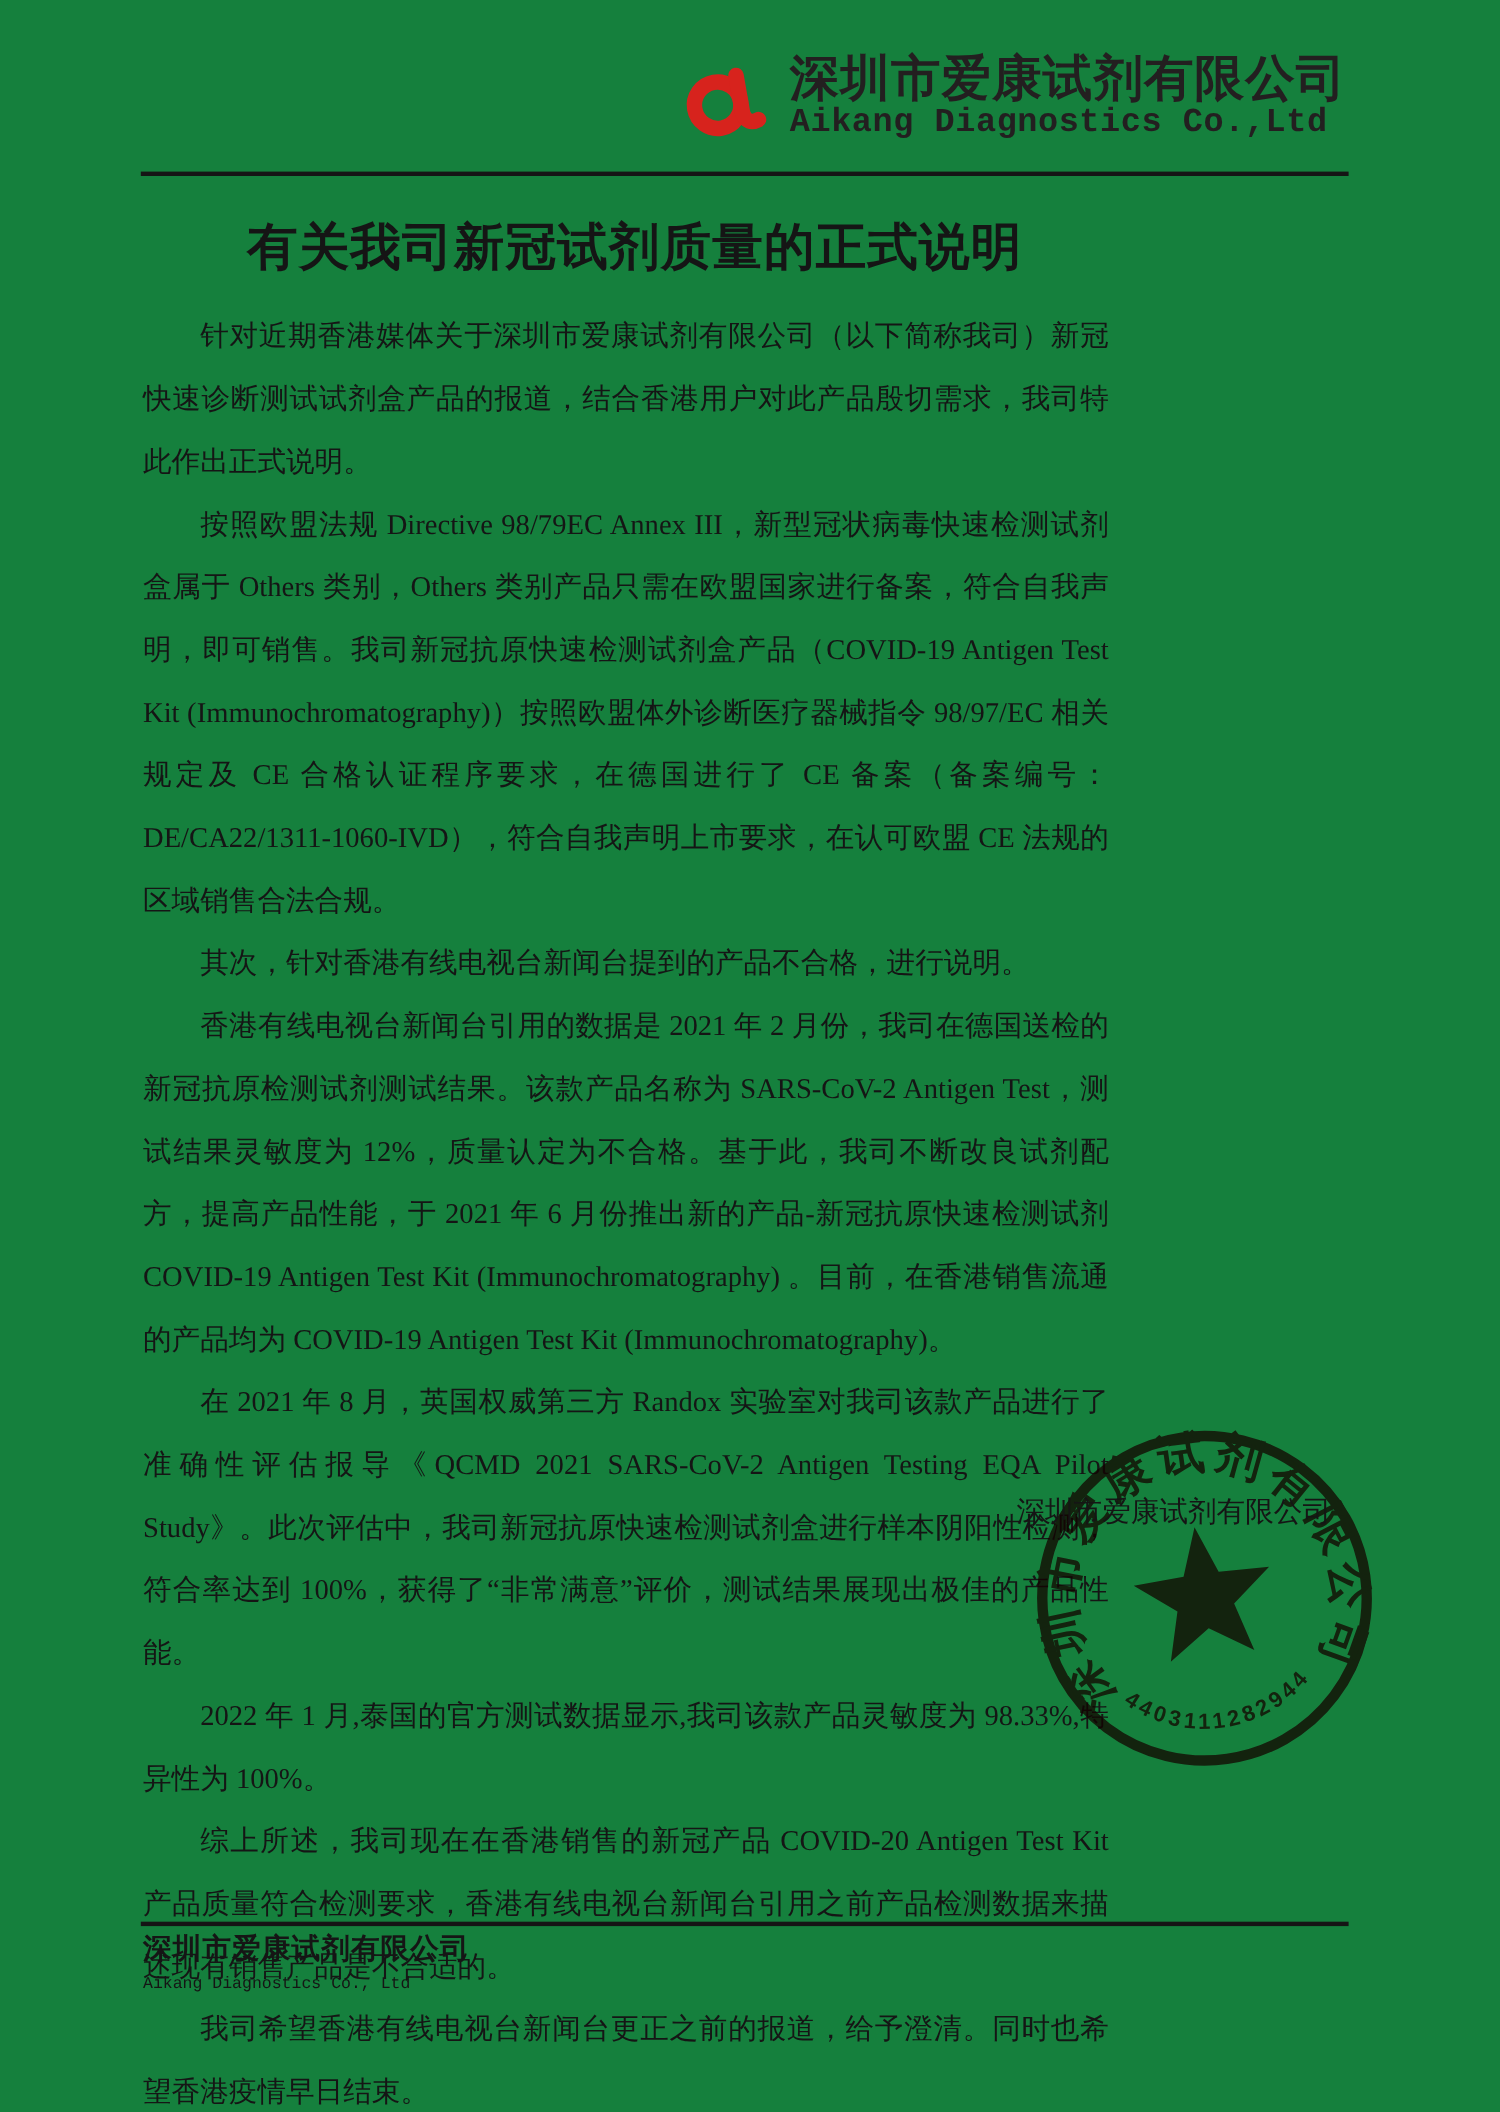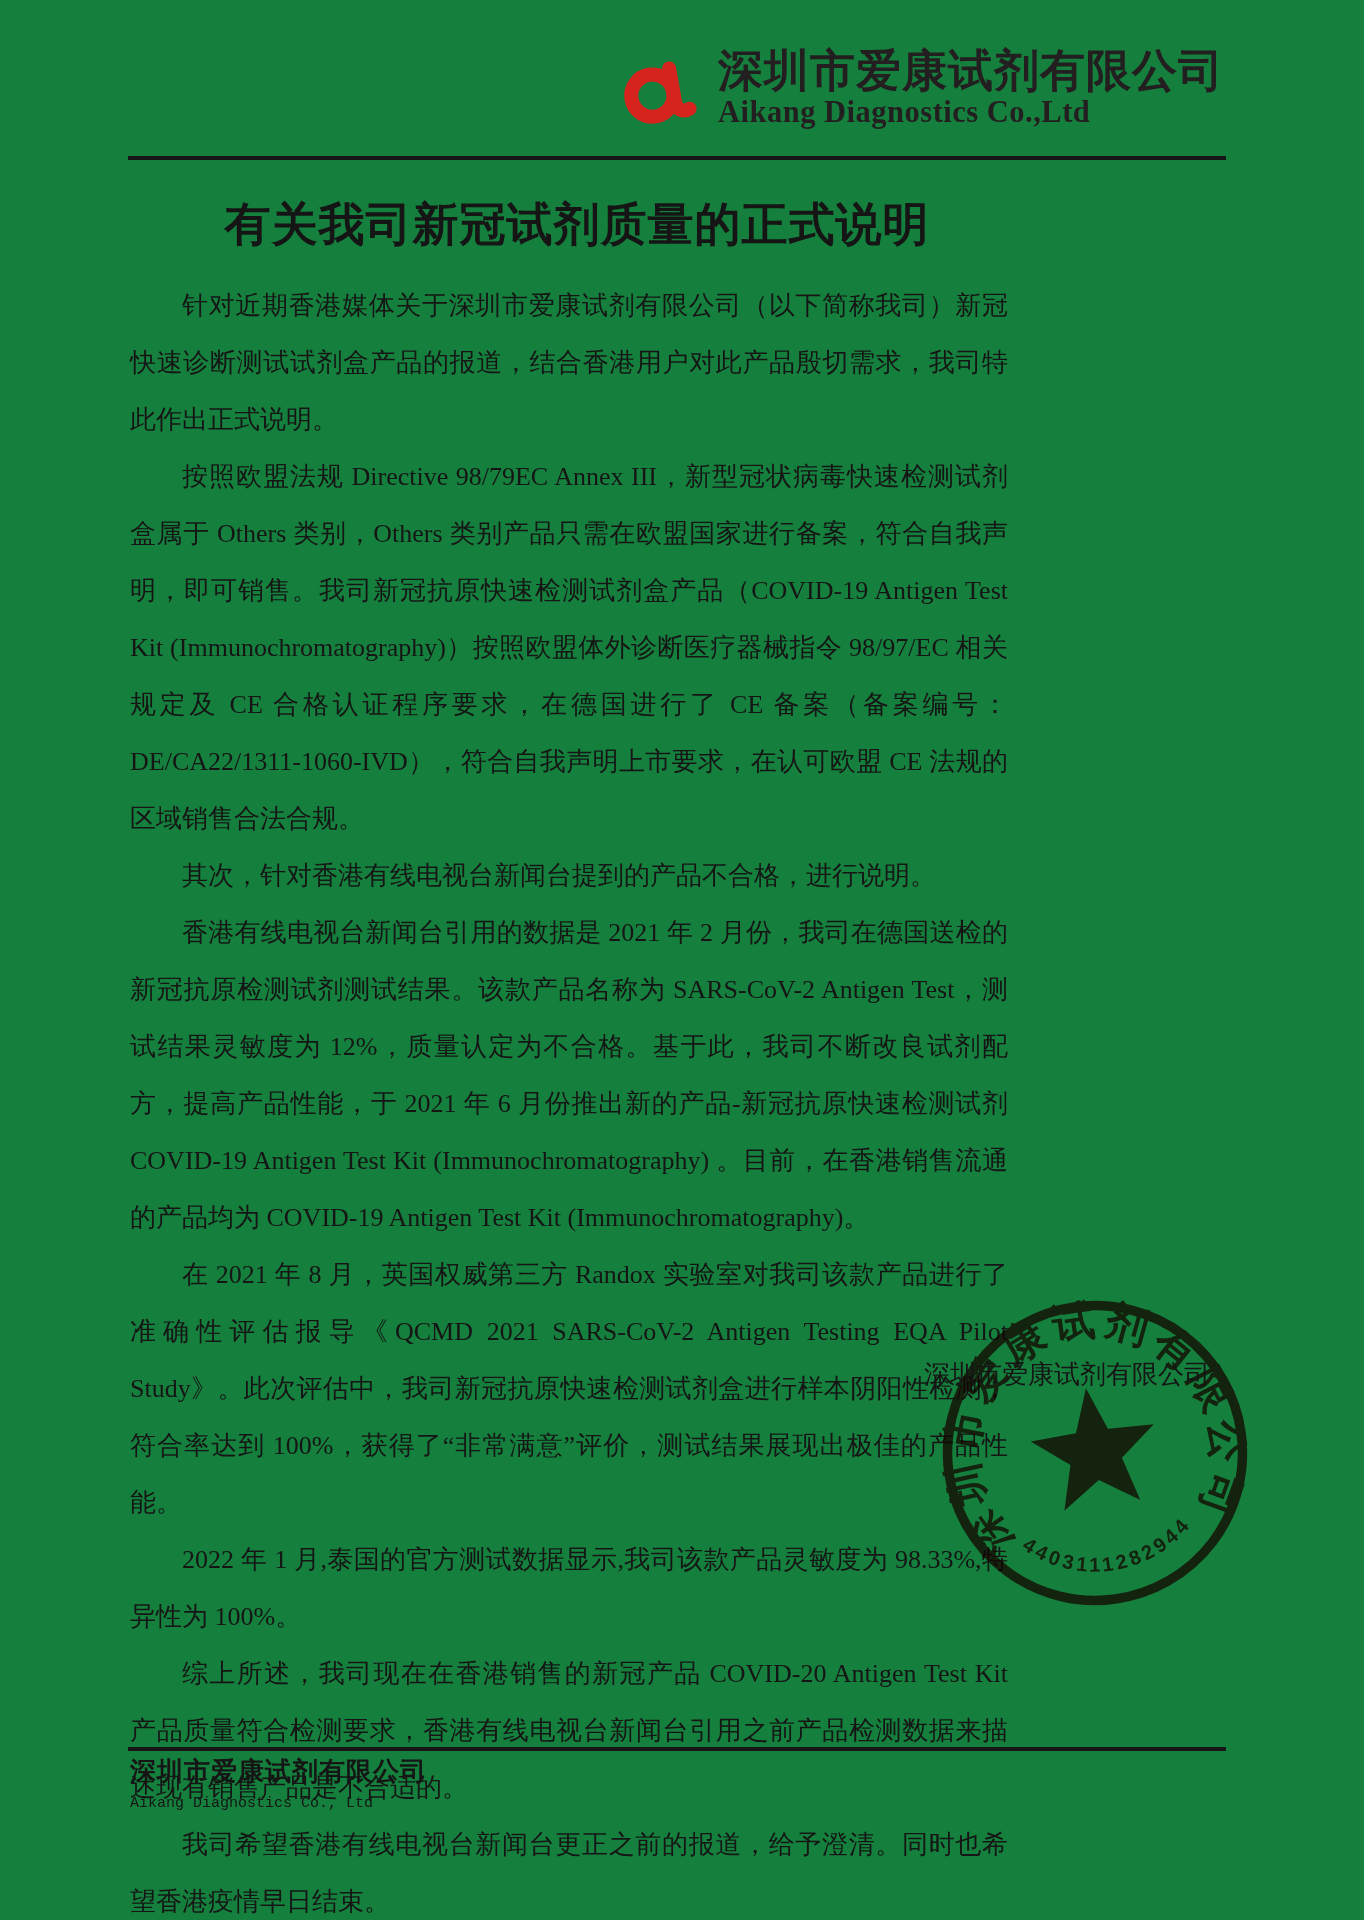--- a/index.html
+++ b/index.html
@@ -18,21 +18,21 @@
     display:flex;align-items:center;gap:14px;
   }
   .logo-mark{width:88px;height:88px;flex:0 0 auto;}
   .logo-text{display:flex;flex-direction:column;line-height:1.08;}
   .logo-cn{
     font-family:"Liberation Sans","DejaVu Sans",sans-serif;
     font-weight:700;font-size:45px;letter-spacing:1px;color:#231f20;
     white-space:nowrap;
   }
   .logo-en{
-    font-family:Liberation Serif, serif;
+    font-family:Liberation Mono, monospace;
     font-weight:700;font-size:30.5px;letter-spacing:.5px;color:#231f20;
     white-space:nowrap;
   }
   .header-rule{
     position:absolute;left:128px;top:156px;width:1098px;height:4px;
     background:#151515;
   }
   
   .doc-title{
     position:absolute;left:138px;top:194px;width:878px;

